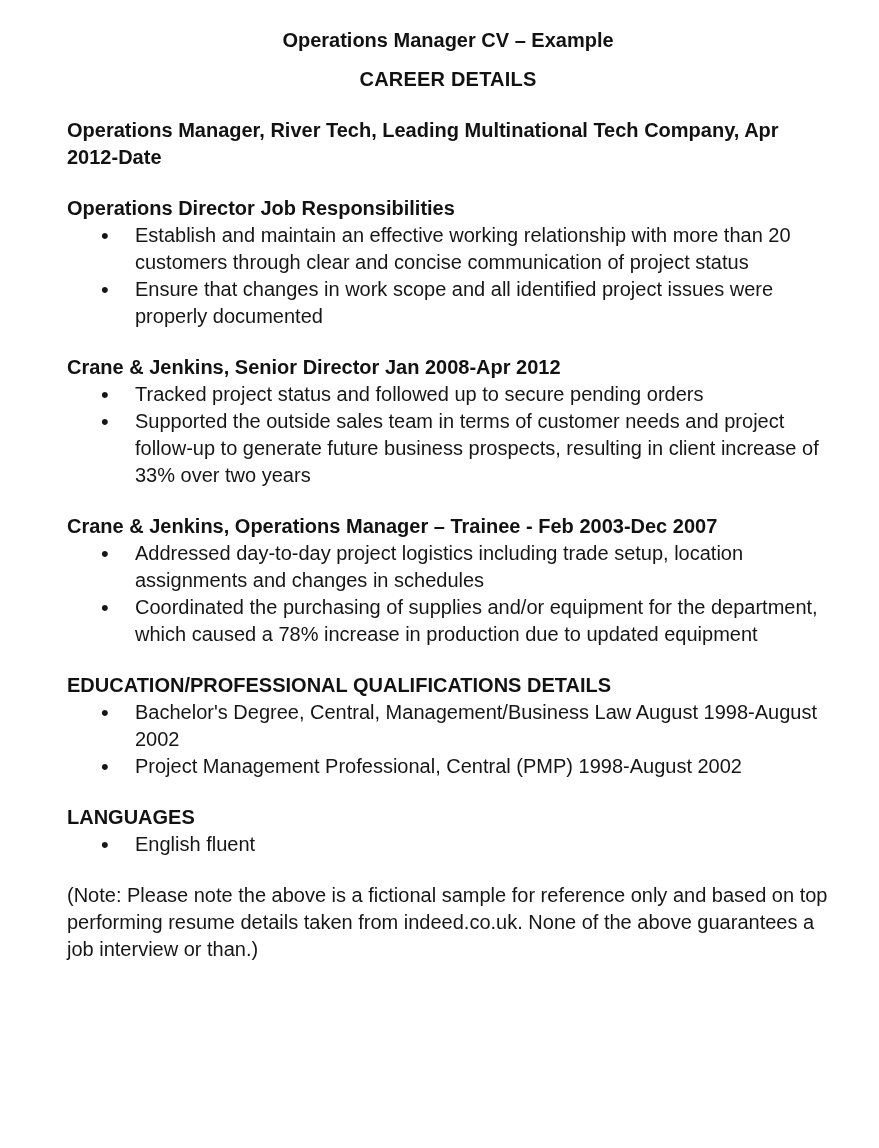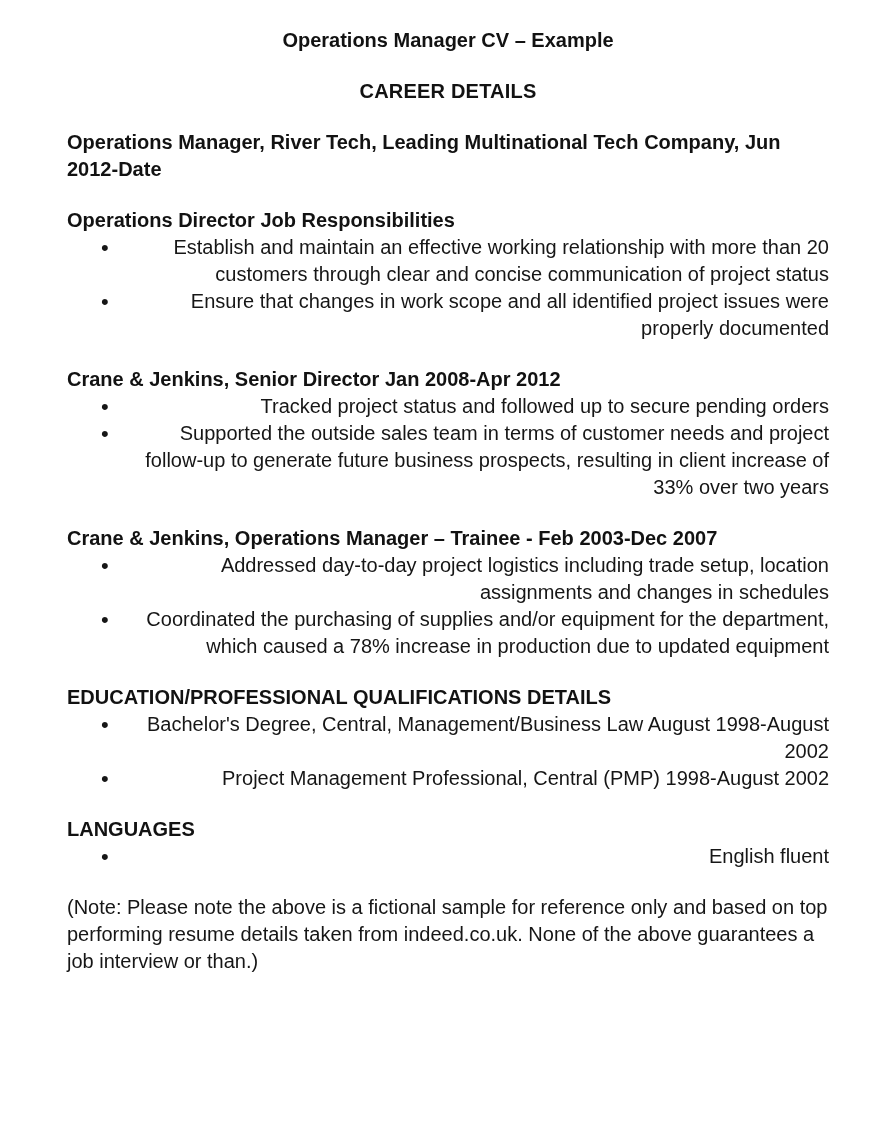--- a/index.html
+++ b/index.html
@@ -17,27 +17,26 @@
     border-radius: 7px;
   }
   h1, h2, h3 {
     font-size: 20px;
     line-height: 27px;
     margin: 0;
     font-weight: 700;
     color: #121212;
   }
   .center { text-align: center; }
-  .subtitle { margin-top: 24px; letter-spacing: 0.2px; text-align: center; }
+  .subtitle { margin-top: 12px; letter-spacing: 0.2px; text-align: center; }
   .sec { margin-top: 24px; }
   ul {
     list-style: none;
     margin: 0;
     padding: 0;
-    text-align: right;
   }
   li {
     position: relative;
     padding-left: 68px;
   }
   li::before {
     content: "\2022";
     position: absolute;
     left: 34px;
     top: 0;
@@ -50,21 +49,21 @@
 </head>
 <body>
 
 <main class="page">
 
   <h1 class="center">Operations Manager CV – Example</h1>
 
   <h2 class="center subtitle">CAREER DETAILS</h2>
 
   <section class="sec">
-    <h3>Operations Manager, River Tech, Leading Multinational Tech Company, Jun 2012-Date</h3>
+    <h3>Operations Manager, River Tech, Leading Multinational Tech Company, Apr 2012-Date</h3>
   </section>
 
   <section class="sec">
     <h3>Operations Director Job Responsibilities</h3>
     <ul>
       <li>Establish and maintain an effective working relationship with more than 20 customers through clear and concise communication of project status</li>
       <li>Ensure that changes in work scope and all identified project issues were properly documented</li>
     </ul>
   </section>
 

